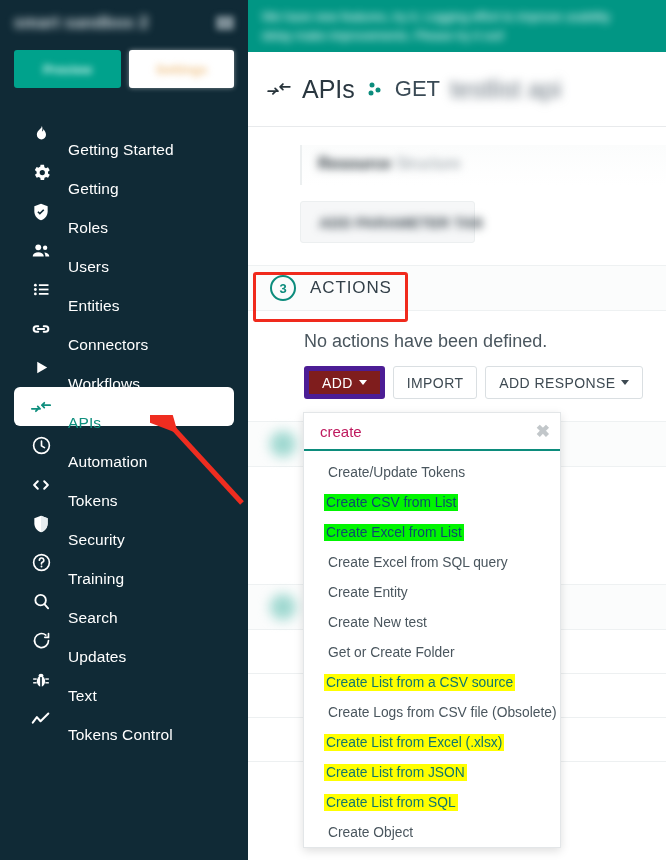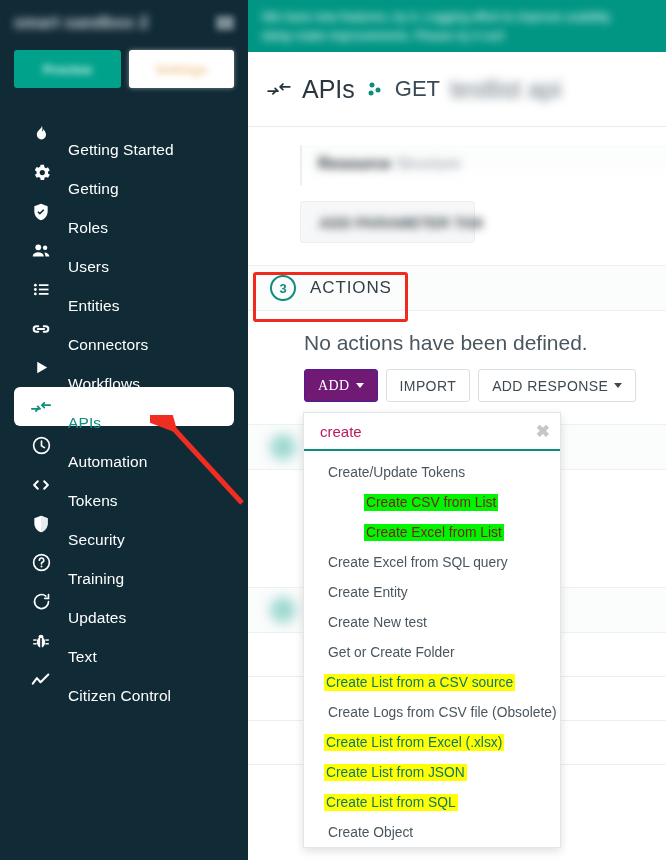--- a/index.html
+++ b/index.html
@@ -128,30 +128,30 @@
   .section-title { font-size: 17px; letter-spacing: .9px; color: #323f48; }
 
   .redbox {
     position: absolute; left: 253px; top: 272px;
     width: 155px; height: 50px;
     border: 3px solid #f02a1d; border-radius: 3px;
     pointer-events: none; z-index: 40;
   }
 
   .no-actions {
-    margin: 20px 0 0 56px; font-size: 21px; color: #4a565e;
+    margin: 20px 0 0 56px; font-size: 18px; color: #4a565e;
   }
   .btn-row { display: flex; gap: 8px; margin: 14px 0 0 56px; }
   .btn {
     height: 33px; border-radius: 3px; font-size: 14px;
     display: flex; align-items: center; justify-content: center;
     padding: 0 13px; letter-spacing: .4px; cursor: pointer;
     white-space: nowrap;
   }
-  .btn-primary { background: #701a75; color: #ffffff; border: 1px solid #4c1d95; font-family: Liberation Serif, serif; }
+  .btn-primary { background: #7f1d1d; color: #ffffff; border: 5px solid #4c1d95; }
   .btn-ghost { background: #ffffff; color: #3e4a52; border: 1px solid #dadfe2; }
   .caret { display: inline-block; margin-left: 6px; border-left: 4px solid transparent;
            border-right: 4px solid transparent; border-top: 5px solid currentColor; }
 
   
   .bg-sec {
     margin-top: 18px; height: 46px;
     display: flex; align-items: center; gap: 14px; padding-left: 22px;
     background: #fbfcfc; border-top: 1px solid #eef1f2; border-bottom: 1px solid #eef1f2;
   }
@@ -189,21 +189,21 @@
     color: #c2c7ca; font-size: 17px; cursor: pointer;
     line-height: 1; padding-left: 8px; font-weight: 700;
   }
   .dd-list { padding: 6px 0 0 0; }
   .dd-item {
     height: 30px; display: flex; align-items: center;
     padding: 0 14px 0 22px; font-size: 13.8px; color: #4a565e;
     cursor: pointer; white-space: nowrap;
   }
   .dd-item .dd-text { display: inline-block; padding: 1px 2px; text-align: center; }
-  .dd-item.hl-green .dd-text { background: #00f500; color: #7f1d1d; margin-left: 40px; }
+  .dd-item.hl-green .dd-text { background: #00f500; color: #0c4a6e; }
   .dd-item.hl-yellow .dd-text { background: #ffff00; color: #0f766e; }
   .dd-item.hl-green, .dd-item.hl-yellow { padding-left: 20px; }
 
   
   .arrow { position: absolute; left: 150px; top: 415px; z-index: 50; pointer-events: none;}
 </style>
 </head>
 <body>
 
 <div id="app">
@@ -345,20 +345,29 @@
         <span class="nav-icon">
           <svg width="21" height="21" viewBox="0 0 24 24" fill="none" stroke="currentColor" stroke-width="1.9">
               <circle cx="12" cy="12" r="9"></circle>
               <path d="M9.6 9.3a2.5 2.5 0 1 1 3.3 2.4c-.6.3-.9.8-.9 1.5v.4" stroke-linecap="round"></path>
               <circle cx="12" cy="16.6" r="1.1" fill="currentColor" stroke="none"></circle>
             </svg>
         </span>
         <span class="nav-label">Training</span>
       </div>
 
+      <div class="nav-item">
+        <span class="nav-icon">
+          <svg width="21" height="21" viewBox="0 0 24 24" fill="none" stroke="currentColor" stroke-width="2.1" stroke-linecap="round">
+              <circle cx="11" cy="10.5" r="6"></circle>
+              <path d="m15.6 15.2 4 4.6"></path>
+            </svg>
+        </span>
+        <span class="nav-label">Search</span>
+      </div>
 
       <div class="nav-item">
         <span class="nav-icon">
           <svg width="21" height="21" viewBox="0 0 24 24" fill="none" stroke="currentColor" stroke-width="1.9" stroke-linecap="round">
               <path d="M20 12a8 8 0 1 1-3-6.2"></path>
               <path d="M20 4v4.4h-4.3"></path>
             </svg>
         </span>
         <span class="nav-label">Updates</span>
       </div>
@@ -377,21 +386,21 @@
         </span>
         <span class="nav-label">Text</span>
       </div>
 
       <div class="nav-item">
         <span class="nav-icon">
           <svg width="22" height="22" viewBox="0 0 24 24" fill="none" stroke="currentColor" stroke-width="2.2" stroke-linecap="round" stroke-linejoin="round">
               <path d="M3 16l4.5-6 4 4.5L20 6"></path>
             </svg>
         </span>
-        <span class="nav-label">Citizen Control</span>
+        <span class="nav-label">Tokens Control</span>
       </div>
 
     </nav>
   </aside>
 
   <main class="main">
 
     <div class="banner">
       <div class="banner-line">We have new features, try it, Logging effort to improve usability</div>
       <div class="banner-line">delay make improvements. Please try it out!</div>

